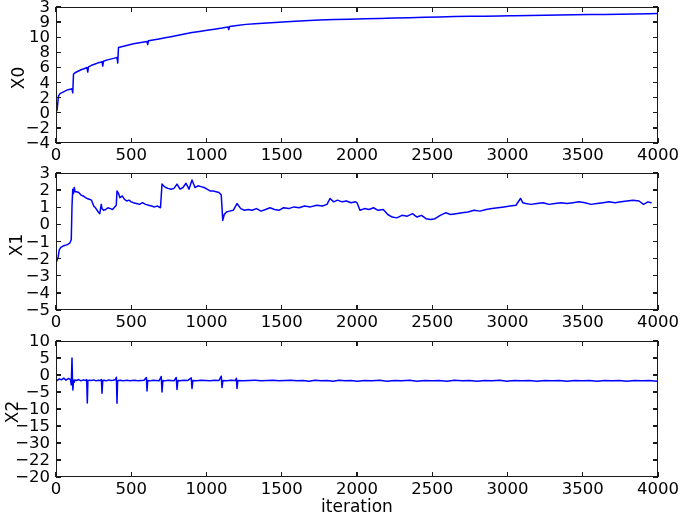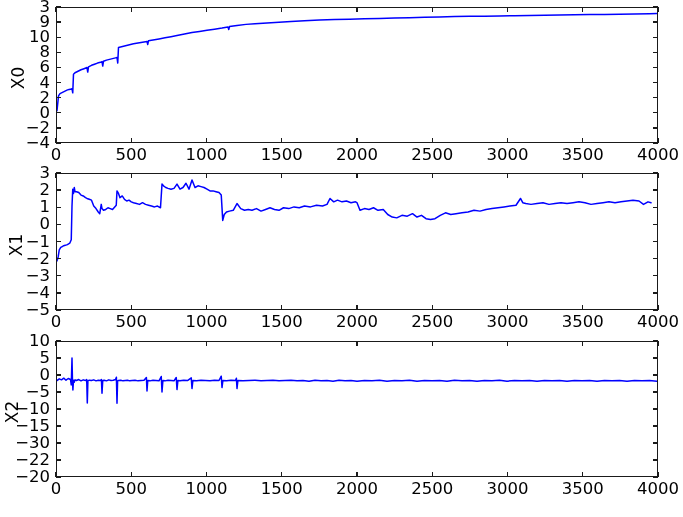--- a/index.html
+++ b/index.html
@@ -206,20 +206,21 @@
       <div class="tickmark" style="left: 653px; top: 143.3px; width: 5px; height: 1.4px;"></div>
     </div>
 
   <div class="panel" style="left:0px; top:334px; width:683px; height:183px;">
     <div class="ylabel" style="left:-8px; top:68px; width:40px; text-align:center; transform:rotate(-90deg);">X2</div>
     <div class="plot-area" style="left:56px; top:7px; width:602px; height:136px;">
       <svg class="plot-svg" viewBox="0 0 602 136" preserveAspectRatio="none">
           <path d="M0.00 39.10 L2.26 37.40 L4.51 38.42 L6.77 36.72 L9.03 38.76 L11.29 37.06 L13.54 38.08 L14.30 43.52 L15.05 16.32 L15.50 37.40 L15.95 48.62 L16.55 38.76 L17.31 40.80 L18.06 38.42 L19.57 39.10 L21.82 38.08 L24.08 39.44 L26.34 38.42 L28.59 39.10 L29.80 38.08 L30.40 61.88 L31.00 39.44 L32.36 38.76 L34.62 39.10 L36.87 38.42 L39.13 39.44 L41.39 38.76 L43.64 39.10 L44.55 38.08 L45.15 52.02 L45.90 39.10 L47.41 38.76 L49.66 39.44 L51.92 38.42 L54.18 39.10 L56.44 38.76 L58.70 38.08 L59.60 35.70 L60.20 62.22 L60.80 39.44 L61.70 39.10 L63.96 38.76 L66.22 39.44 L68.48 39.10 L70.73 38.76 L72.99 39.44 L75.25 39.10 L78.26 38.76 L81.27 39.44 L84.28 39.10 L87.29 38.76 L89.70 36.04 L90.30 49.64 L91.05 39.10 L93.31 39.44 L96.32 38.76 L99.33 39.10 L102.34 39.44 L104.60 35.02 L105.35 50.66 L106.25 39.10 L108.36 39.44 L111.37 38.76 L114.38 39.10 L117.39 39.44 L119.65 36.04 L120.40 48.28 L121.30 39.10 L123.41 39.44 L127.17 38.76 L130.94 39.10 L134.70 36.38 L135.45 47.26 L136.35 39.10 L139.97 39.44 L144.48 38.76 L149.00 39.10 L153.51 39.44 L158.03 38.76 L162.54 39.10 L164.80 34.68 L165.55 46.24 L166.45 39.10 L170.06 39.44 L174.58 38.76 L179.09 39.10 L180.00 36.72 L180.60 47.26 L181.50 39.10 L186.62 39.44 L192.64 39.10 L198.66 38.76 L204.68 39.44 L210.70 39.10 L216.72 38.76 L222.74 39.44 L228.76 39.10 L234.78 38.76 L240.80 39.44 L246.82 39.10 L252.84 39.78 L258.86 38.76 L264.88 39.44 L270.90 39.10 L276.92 39.78 L282.94 38.76 L288.96 39.44 L294.98 39.10 L301.00 39.78 L308.52 39.10 L316.05 39.44 L323.57 38.76 L331.10 39.78 L338.63 39.10 L346.15 39.44 L353.68 38.76 L361.20 39.78 L368.73 39.10 L376.25 39.44 L383.77 39.10 L391.30 39.78 L398.82 38.76 L406.35 39.44 L413.88 39.10 L421.40 39.78 L428.93 39.10 L436.45 39.44 L443.98 38.76 L451.50 39.78 L459.02 39.10 L466.55 39.44 L474.07 39.10 L481.60 39.78 L489.13 39.10 L496.65 39.44 L504.18 39.10 L511.70 39.78 L519.23 39.10 L526.75 39.44 L534.27 39.10 L541.80 39.78 L549.32 39.10 L556.85 39.44 L564.38 39.10 L571.90 39.78 L579.43 39.10 L586.95 39.44 L594.48 39.10 L602.00 39.78" fill="none" stroke="#0000ff" stroke-width="1.5" stroke-linejoin="round" stroke-linecap="round" vector-effect="non-scaling-stroke"></path>
         </svg>
     </div>
+    <div class="xlabel" style="left:56px; top:162px; width:602px;">iteration</div>
   <div class="tickmark" style="left: 56px; top: 6.3px; width: 5px; height: 1.4px;"></div>
       <div class="ytick" style="left: 0px; top: -1px; width: 50px;">10</div>
       <div class="tickmark" style="left: 56px; top: 23.3px; width: 5px; height: 1.4px;"></div>
       <div class="ytick" style="left: 0px; top: 16px; width: 50px;">5</div>
       <div class="tickmark" style="left: 56px; top: 40.3px; width: 5px; height: 1.4px;"></div>
       <div class="ytick" style="left: 0px; top: 33px; width: 50px;">0</div>
       <div class="tickmark" style="left: 56px; top: 57.3px; width: 5px; height: 1.4px;"></div>
       <div class="ytick" style="left: 0px; top: 50px; width: 50px;">−5</div>
       <div class="tickmark" style="left: 56px; top: 74.3px; width: 5px; height: 1.4px;"></div>
       <div class="ytick" style="left: 0px; top: 67px; width: 50px;">−10</div>

